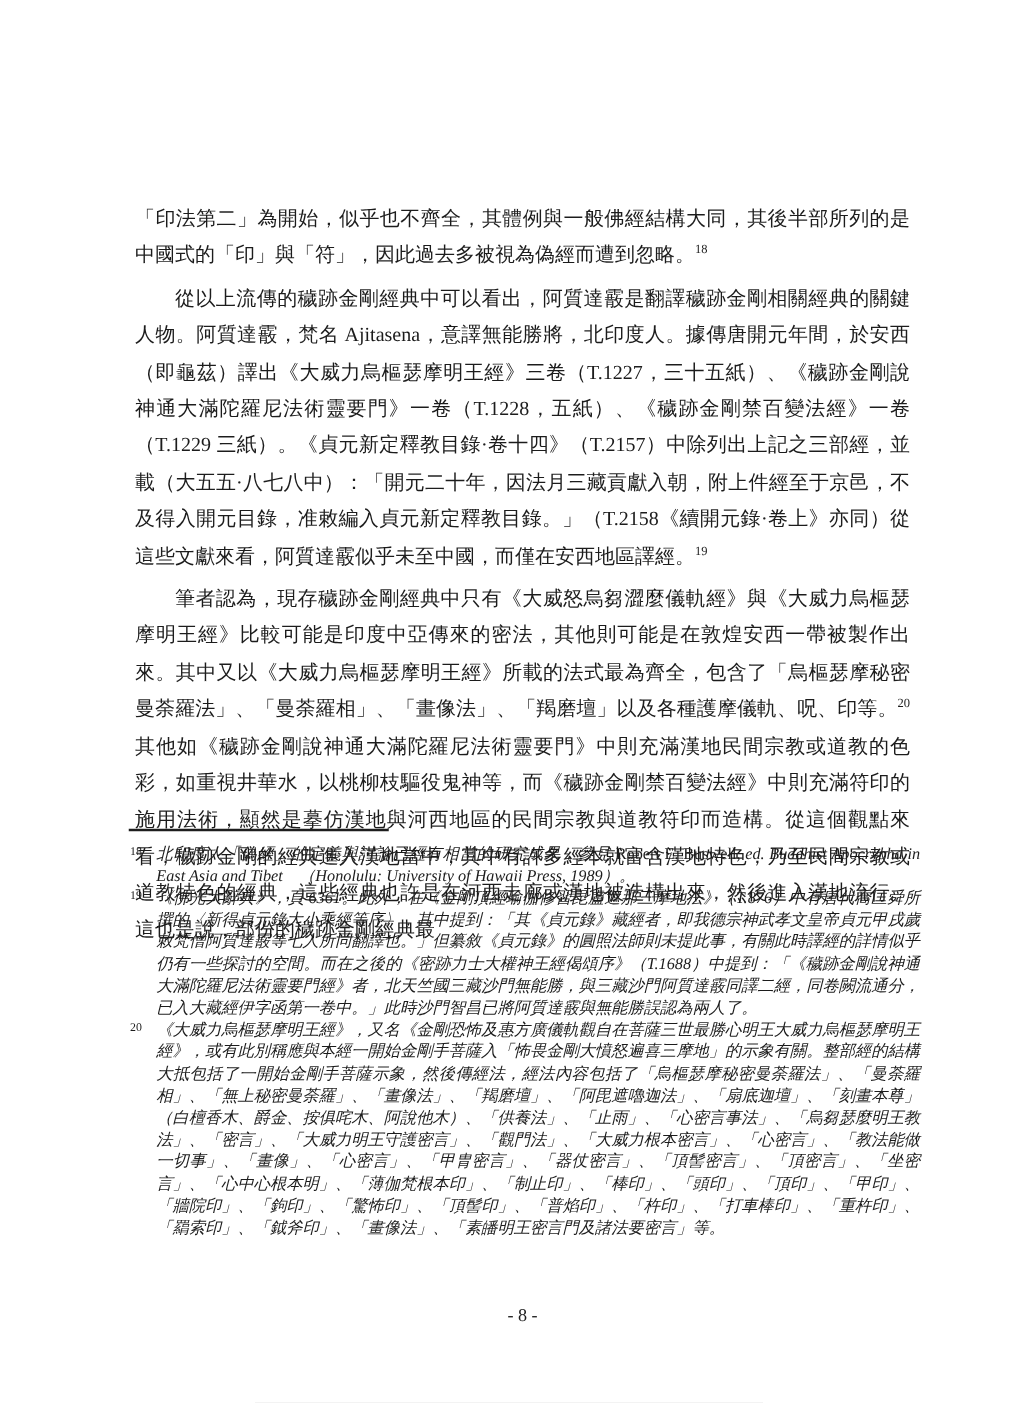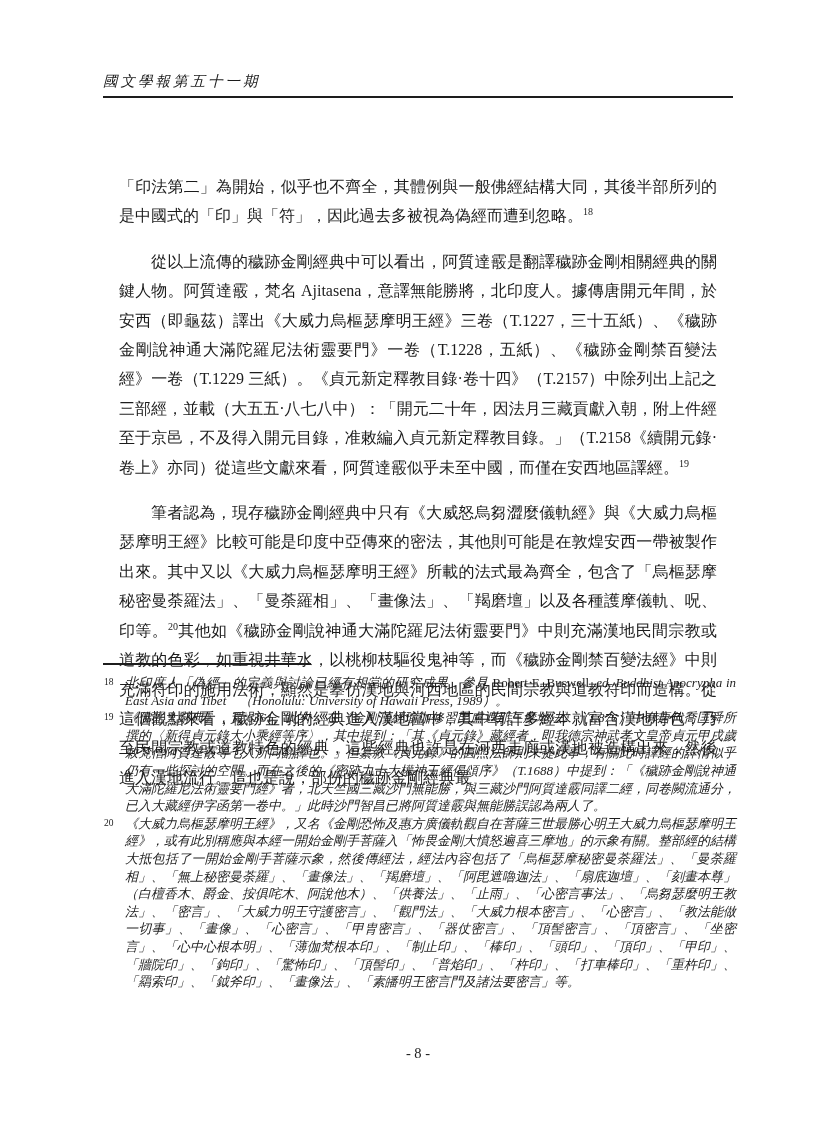--- a/index.html
+++ b/index.html
@@ -23,21 +23,21 @@
     font-style: italic;          
     letter-spacing: 3px;
   }
   .body-text {
     position: absolute;
     top: 156px; left: 103px; width: 630px;
     font-size: 16px;
     line-height: 29.4px;
     text-align: justify;
   }
-  .body-text p { margin: 16px; }
+  .body-text p { margin: 5px; }
   .body-text p.indent { text-indent: 2em; }
   sup.ref {
     font-size: 10px;
     line-height: 0;
     vertical-align: super;
     letter-spacing: 0;
   }
   .footnote-sep {
     position: absolute;
     top: 663px; left: 103px; width: 208px;
@@ -65,23 +65,20 @@
     text-align: center;
     font-size: 14.5px;
     font-style: normal;
   }
 </style>
 </head>
 <body>
 
 <div class="page">
 
-  <div class="running-header">
-    <span class="title">國文學報第五十一期</span>
-  </div>
 
   <div class="body-text">
     <p class="bp"><span>「印法第二」為開始，似乎也不齊全，其體例與一般佛經結構大同，其後半部所列的是中國式的「印」與「符」，因此過去多被視為偽經而遭到忽略。</span><sup class="ref">18</sup></p>
     <p class="bp indent"><span>從以上流傳的穢跡金剛經典中可以看出，阿質達霰是翻譯穢跡金剛相關經典的關鍵人物。阿質達霰，梵名 Ajitasena，意譯無能勝將，北印度人。據傳唐開元年間，於安西（即龜茲）譯出《大威力烏樞瑟摩明王經》三卷（T.1227，三十五紙）、《穢跡金剛說神通大滿陀羅尼法術靈要門》一卷（T.1228，五紙）、《穢跡金剛禁百變法經》一卷（T.1229 三紙）。《貞元新定釋教目錄·卷十四》（T.2157）中除列出上記之三部經，並載（大五五·八七八中）：「開元二十年，因法月三藏貢獻入朝，附上件經至于京邑，不及得入開元目錄，准敕編入貞元新定釋教目錄。」（T.2158《續開元錄·卷上》亦同）從這些文獻來看，阿質達霰似乎未至中國，而僅在安西地區譯經。</span><sup class="ref">19</sup></p>
     <p class="bp indent"><span>筆者認為，現存穢跡金剛經典中只有《大威怒烏芻澀麼儀軌經》與《大威力烏樞瑟摩明王經》比較可能是印度中亞傳來的密法，其他則可能是在敦煌安西一帶被製作出來。其中又以《大威力烏樞瑟摩明王經》所載的法式最為齊全，包含了「烏樞瑟摩秘密曼荼羅法」、「曼荼羅相」、「畫像法」、「羯磨壇」以及各種護摩儀軌、呪、印等。</span><sup class="ref">20</sup><span>其他如《穢跡金剛說神通大滿陀羅尼法術靈要門》中則充滿漢地民間宗教或道教的色彩，如重視井華水，以桃柳枝驅役鬼神等，而《穢跡金剛禁百變法經》中則充滿符印的施用法術，顯然是摹仿漢地與河西地區的民間宗教與道教符印而造構。從這個觀點來看，穢跡金剛的經典進入漢地當中，其中有許多經本就富含漢地特色，乃至民間宗教或道教特色的經典，這些經典也許是在河西走廊或漢地被造構出來，然後進入漢地流行。這也是說，部份的穢跡金剛經典最</span></p>
   </div>
 
   <div class="footnote-sep"></div>
 
   <div class="footnotes">

